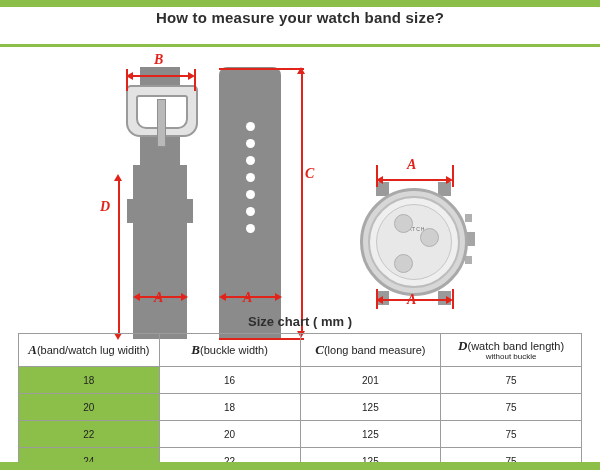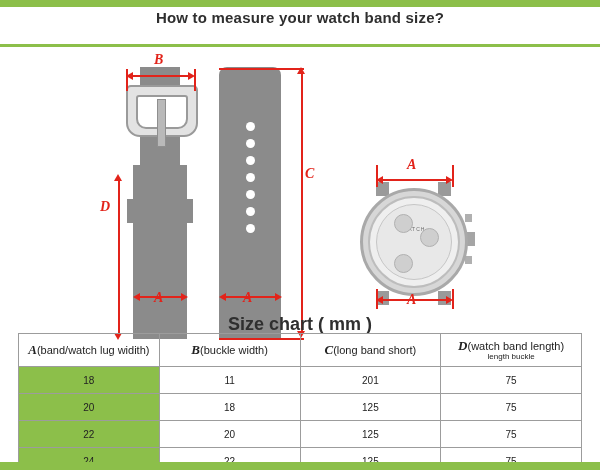--- a/index.html
+++ b/index.html
@@ -231,21 +231,21 @@
     font-style: italic;
     font-family: "Liberation Serif", serif;
   }
 
   
   .chart-title {
     position: absolute;
     left: 0; top: 314px;
     width: 600px;
     text-align: center;
-    font-size: 18px;
+    font-size: 13px;
     font-weight: bold;
     color: #2f2f2f;
   }
   table.size-chart {
     position: absolute;
     left: 18px; top: 333px;
     width: 564px;
     border-collapse: collapse;
     table-layout: fixed;
   }
@@ -379,31 +379,31 @@
   <table class="size-chart">
     <thead>
       <tr>
         <th>
           <span class="hl">A</span><span class="hs">(band/watch lug widith)</span>
         </th>
         <th>
           <span class="hl">B</span><span class="hs">(buckle width)</span>
         </th>
         <th>
-          <span class="hl">C</span><span class="hs">(long band short)</span>
+          <span class="hl">C</span><span class="hs">(long band measure)</span>
         </th>
         <th>
-          <span class="hl">D</span><span class="hs">(watch band length)</span><span class="hs2">length buckle</span>
+          <span class="hl">D</span><span class="hs">(watch band length)</span><span class="hs2">without buckle</span>
         </th>
       </tr>
     </thead>
     <tbody>
       <tr>
         <td class="first-col">18</td>
-        <td>11</td>
+        <td>16</td>
         <td>201</td>
         <td>75</td>
       </tr>
       <tr>
         <td class="first-col">20</td>
         <td>18</td>
         <td>125</td>
         <td>75</td>
       </tr>
       <tr>

